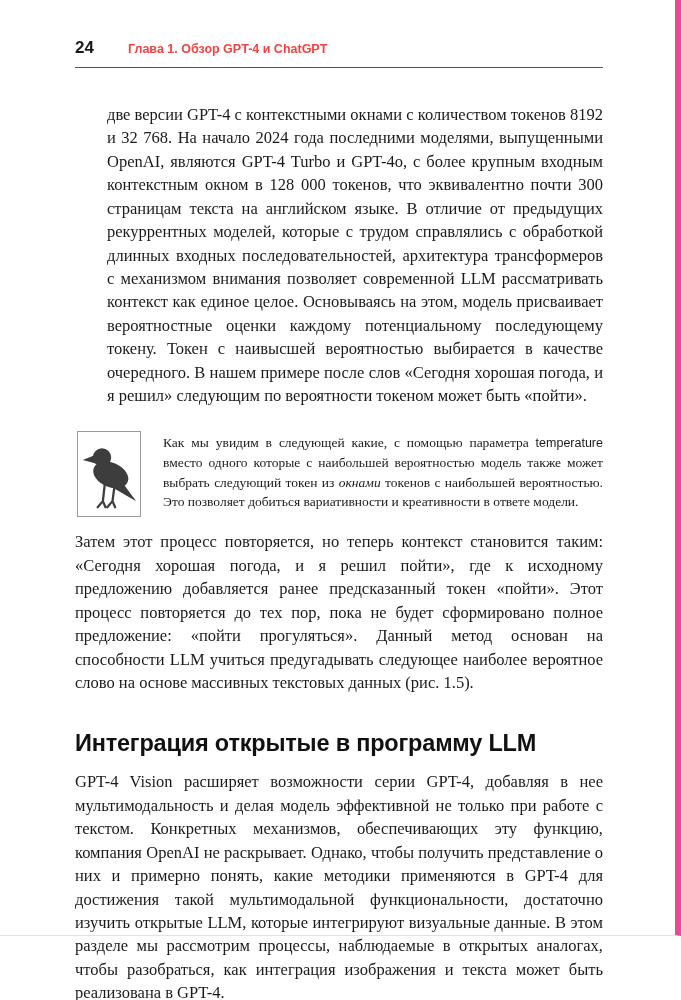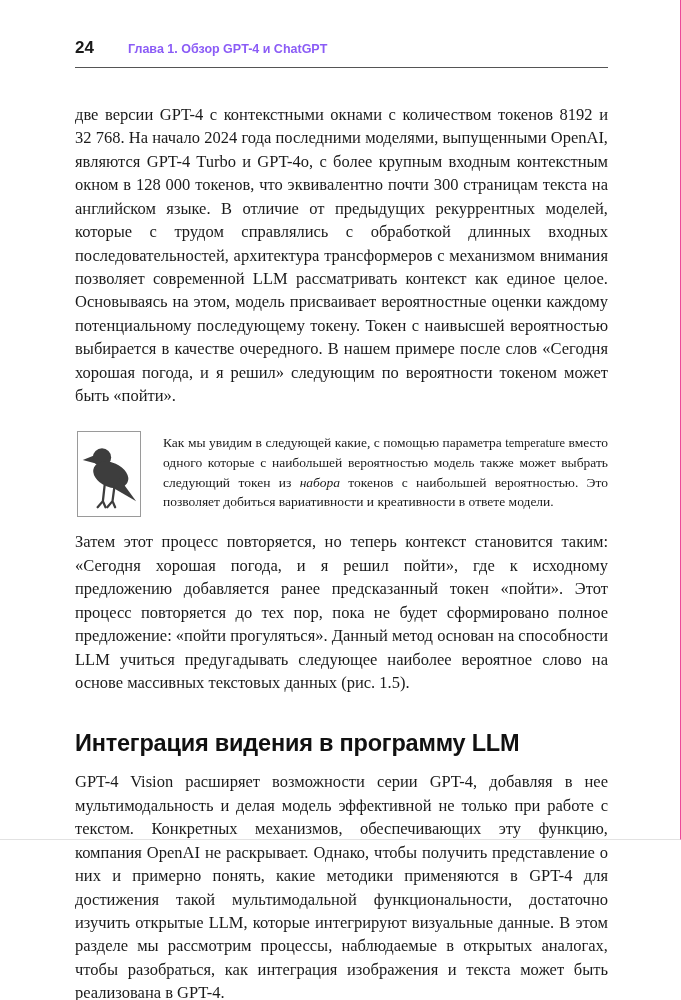--- a/index.html
+++ b/index.html
@@ -7,53 +7,53 @@
   body {
     width: 681px;
     height: 1000px;
     overflow: hidden;
     color: #1a1a1a;
     font-family: "Liberation Serif", serif;
     position: relative;
   }
   .page {
     width: 681px;
-    height: 840px;
+    height: 936px;
     padding: 38px 72px 0 75px;
-    border-right: 1px solid #ec4899;
+    border-right: 6px solid #ec4899;
     border-bottom: 1px solid #e2e2e2;
   }
   .running-head {
     display: flex;
     align-items: baseline;
     font-family: "Liberation Sans", sans-serif;
   }
   .pagenum {
     font-size: 17px;
     font-weight: 700;
     width: 53px;
     flex: 0 0 auto;
   }
   .chapter {
     font-size: 12.5px;
     font-weight: 700;
-    color: #8b5cf6;
+    color: #ef4444;
   }
   .rule {
     border: none;
     border-top: 1.5px solid #555;
     margin-top: 9px;
   }
   .body-para {
     font-size: 16.5px;
     line-height: 1.42;
     text-align: justify;
     margin-top: 13px;
   }
-  .first-para { margin-top: 35px; }
+  .first-para { margin-top: 35px; margin-left: 32px; }
   .note {
     display: flex;
     align-items: flex-start;
     gap: 22px;
     margin-top: 24px;
     margin-bottom: 6px;
     padding-left: 2px;
   }
   .note-icon-box {
     flex: 0 0 auto;
@@ -66,21 +66,21 @@
     justify-content: center;
   }
   .note-icon-box svg { display: block; }
   .note-text {
     font-size: 13.5px;
     line-height: 1.45;
     text-align: justify;
     padding-top: 2px;
   }
   .mono {
-    font-family: Liberation Serif, serif;
+    font-family: Liberation Sans, sans-serif;
     font-size: 12.5px;
   }
   .italic { font-style: italic; }
   .section-heading {
     font-family: "Liberation Sans", sans-serif;
     font-size: 23.5px;
     font-weight: 700;
     letter-spacing: -0.2px;
     margin-top: 36px;
     margin-bottom: 2px;
@@ -110,23 +110,23 @@
             <circle cx="24" cy="24" r="10.5"></circle>
             <ellipse cx="34" cy="44" rx="21" ry="14" transform="rotate(24 34 44)"></ellipse>
             <polygon points="44,48 63,74 37,59"></polygon>
           </g>
           <g stroke="#3d3d3d" stroke-width="2.6" fill="none" stroke-linecap="round">
             <path d="M27,56 L25,74 M25,74 L19,81 M25,74 L28,81"></path>
             <path d="M38,59 L36,74 M36,74 L30,81 M36,74 L39,81"></path>
           </g>
         </svg>
       </div>
-      <p class="note-text"><span>Как мы увидим в следующей какие, с помощью параметра </span><span class="mono">temperature</span><span> вместо одного которые с наибольшей вероятностью модель также может выбрать следующий токен из </span><span class="italic">набора</span><span> токенов с наибольшей вероятностью. Это позволяет добиться вариативности и креативности в ответе модели.</span></p>
+      <p class="note-text"><span>Как мы увидим в следующей какие, с помощью параметра </span><span class="mono">temperature</span><span> вместо одного которые с наибольшей вероятностью модель также может выбрать следующий токен из </span><span class="italic">окнами</span><span> токенов с наибольшей вероятностью. Это позволяет добиться вариативности и креативности в ответе модели.</span></p>
     </div>
 
     <p class="body-para">Затем этот процесс повторяется, но теперь контекст становится таким: «Сегодня хорошая погода, и я решил пойти», где к исходному предложению добавляется ранее предсказанный токен «пойти». Этот процесс повторяется до тех пор, пока не будет сформировано полное предложение: «пойти прогуляться». Данный метод основан на способности LLM учиться предугадывать следующее наиболее вероятное слово на основе массивных текстовых данных (рис. 1.5).</p>
 
-    <h1 class="section-heading">Интеграция видения в программу LLM</h1>
+    <h1 class="section-heading">Интеграция открытые в программу LLM</h1>
 
     <p class="body-para">GPT-4 Vision расширяет возможности серии GPT-4, добавляя в нее мультимодальность и делая модель эффективной не только при работе с текстом. Конкретных механизмов, обеспечивающих эту функцию, компания OpenAI не раскрывает. Однако, чтобы получить представление о них и примерно понять, какие методики применяются в GPT-4 для достижения такой мультимодальной функциональности, достаточно изучить открытые LLM, которые интегрируют визуальные данные. В этом разделе мы рассмотрим процессы, наблюдаемые в открытых аналогах, чтобы разобраться, как интеграция изображения и текста может быть реализована в GPT-4.</p>
 
   </main>
 </div>
 
 </body></html>

